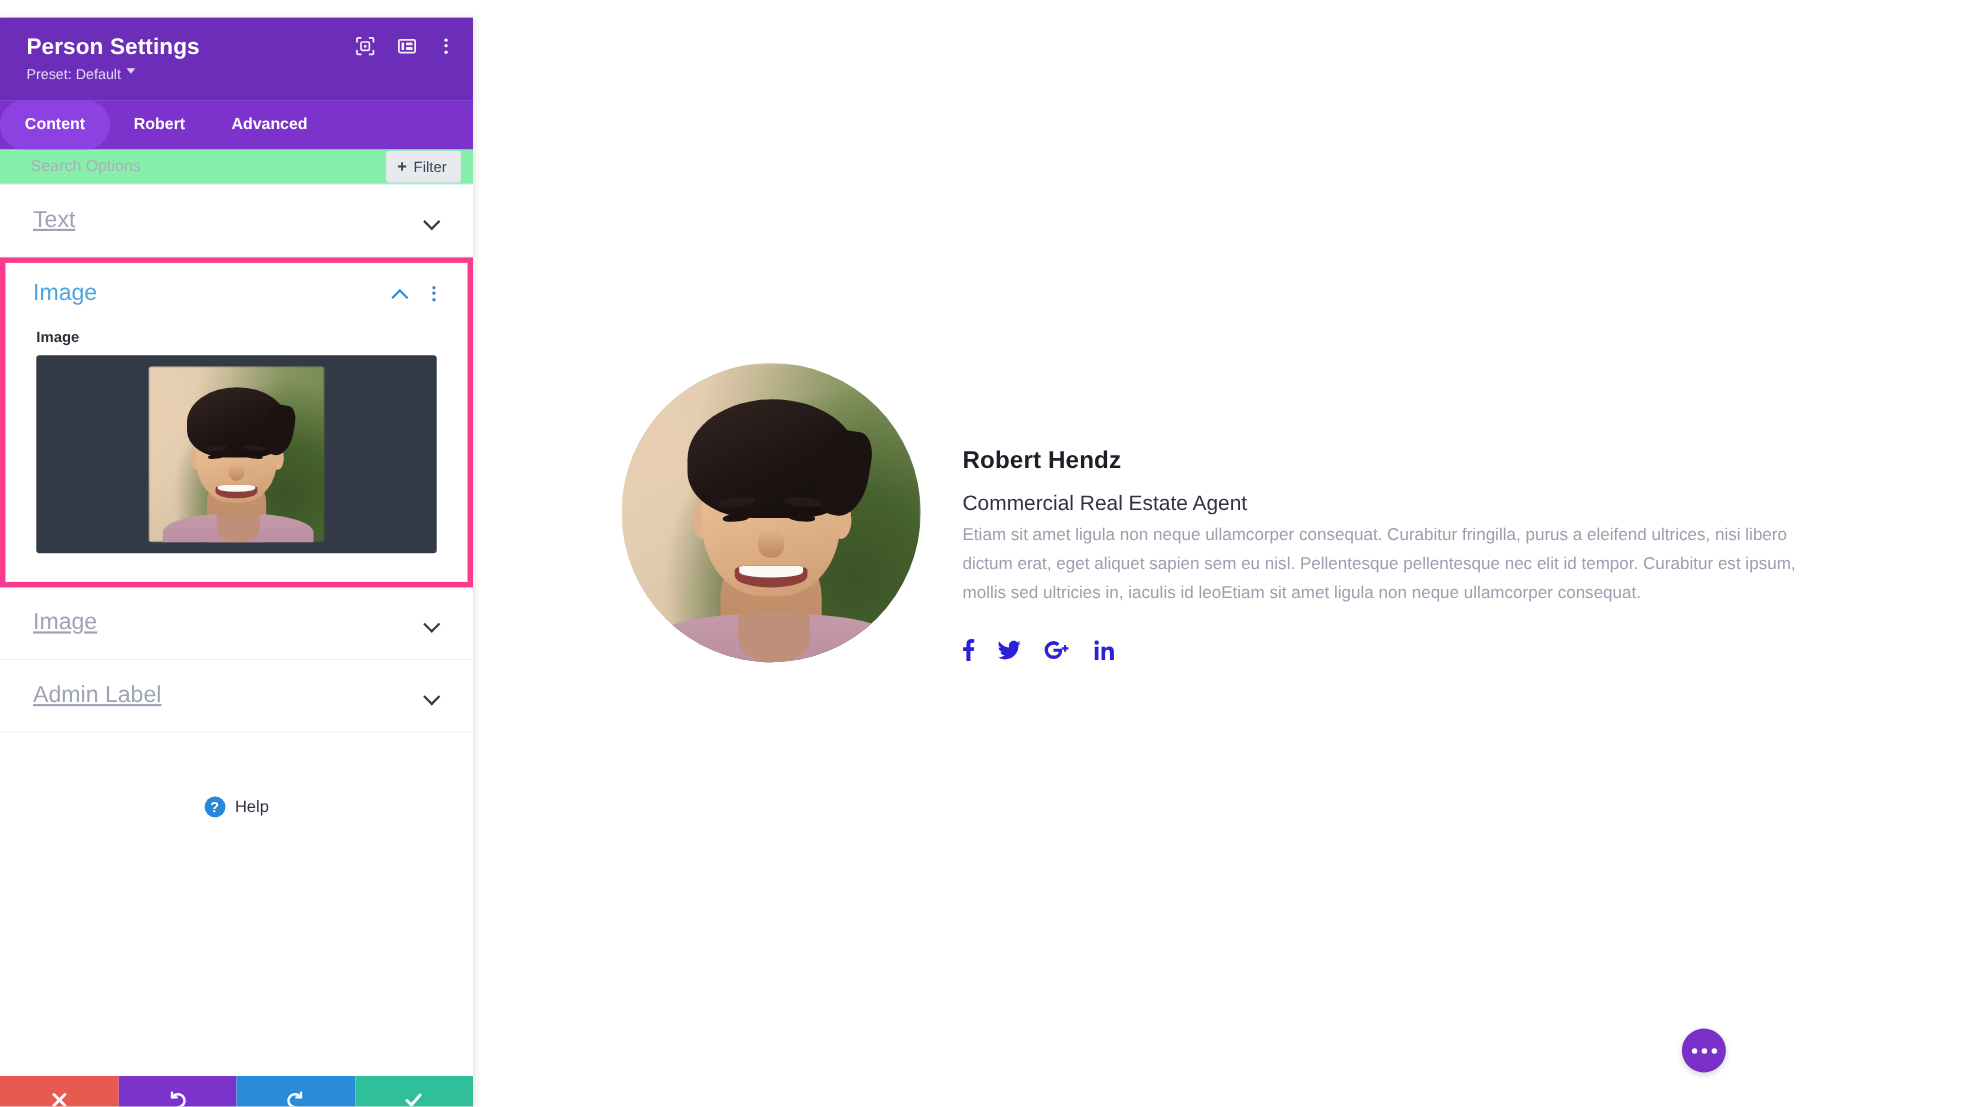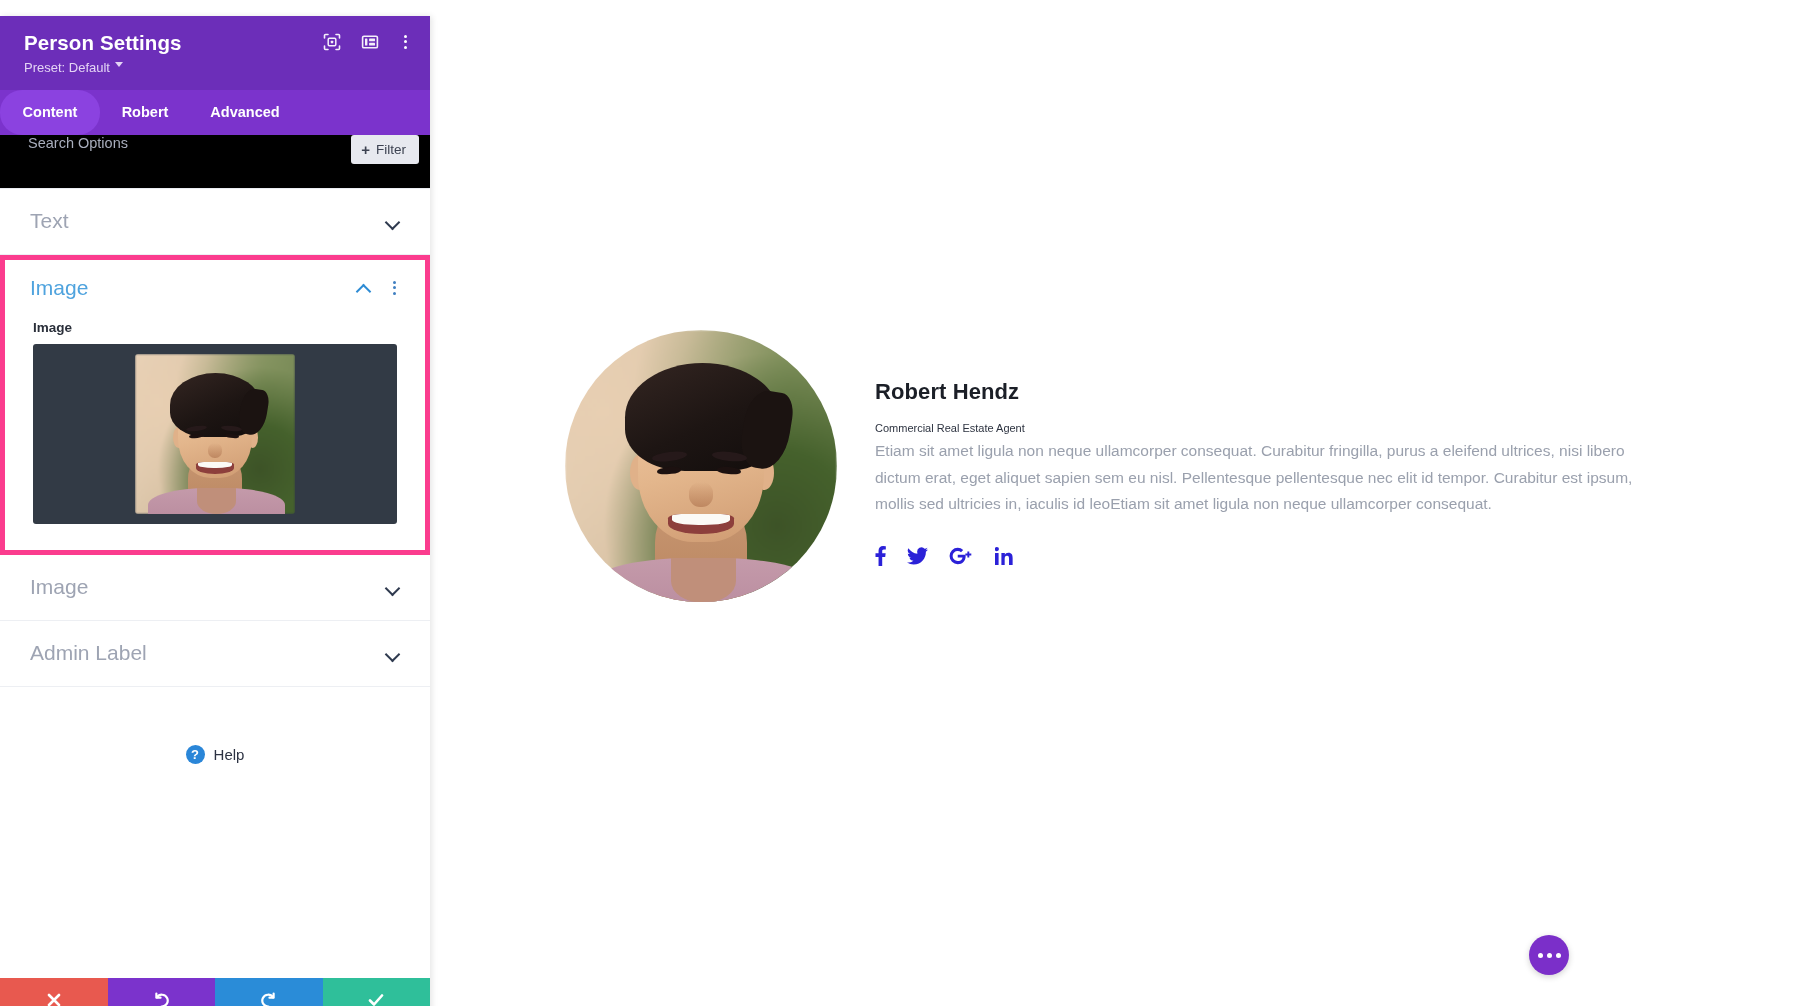--- a/index.html
+++ b/index.html
@@ -102,25 +102,25 @@
     border-radius: 22px;
   }
   .tab.t0 { width: 100px; }
   .tab.t1 { width: 90px; }
   .tab.t2 { width: 110px; }
   .tab.active { background: #8B42E0; }
 
   
   .search-row {
     display: flex;
-    align-items: flex-start;
-    background: #000000;
+    align-items: center;
+    background: #86efac;
     border-bottom: 1px solid #EAECF1;
     padding: 0 11px 0 28px;
-    height: 54px;
+    height: 32px;
     flex: 0 0 auto;
   }
   .search-input {
     flex: 1;
     border: none;
     outline: none;
     background: transparent;
     font-size: 14.5px;
     color: #6a7285;
     font-family: "Liberation Sans", sans-serif;
@@ -155,20 +155,21 @@
     padding: 0 30px 0 30px;
     height: 66px;
     border-bottom: 1px solid #EDEFF3;
     cursor: pointer;
     background: #ffffff;
   }
   .accordion-label {
     font-size: 21px;
     color: #9EA4B3;
     font-weight: normal;
+    text-decoration: underline;
   }
   .chev {
     width: 14px; height: 9px;
     position: relative;
   }
   .chev::before {
     content: "";
     position: absolute;
     left: 1px; top: 0;
     width: 9px; height: 9px;
@@ -281,41 +282,41 @@
     width: 1370px;
     height: 1006px;
     background: #ffffff;
   }
 
   .person-module {
     position: absolute;
     left: 135px;
     top: 330px;
     display: flex;
-    align-items: center;
+    align-items: flex-end;
     gap: 38px;
     width: 1130px;
   }
   .avatar {
     width: 272px;
     height: 272px;
     border-radius: 50%;
     overflow: hidden;
     flex: 0 0 auto;
     position: relative;
   }
   .person-info { padding-top: 14px; flex: 1; }
   .person-name {
     font-size: 22px;
     font-weight: bold;
     color: #1b1f27;
     letter-spacing: .1px;
   }
   .person-role {
-    font-size: 11px;
+    font-size: 19px;
     color: #2d3340;
     margin-top: 17px;
   }
   .person-bio {
     font-size: 15.5px;
     color: #9aa0ad;
     line-height: 1.70;
     margin-top: 4px;
     max-width: 768px;
   }

